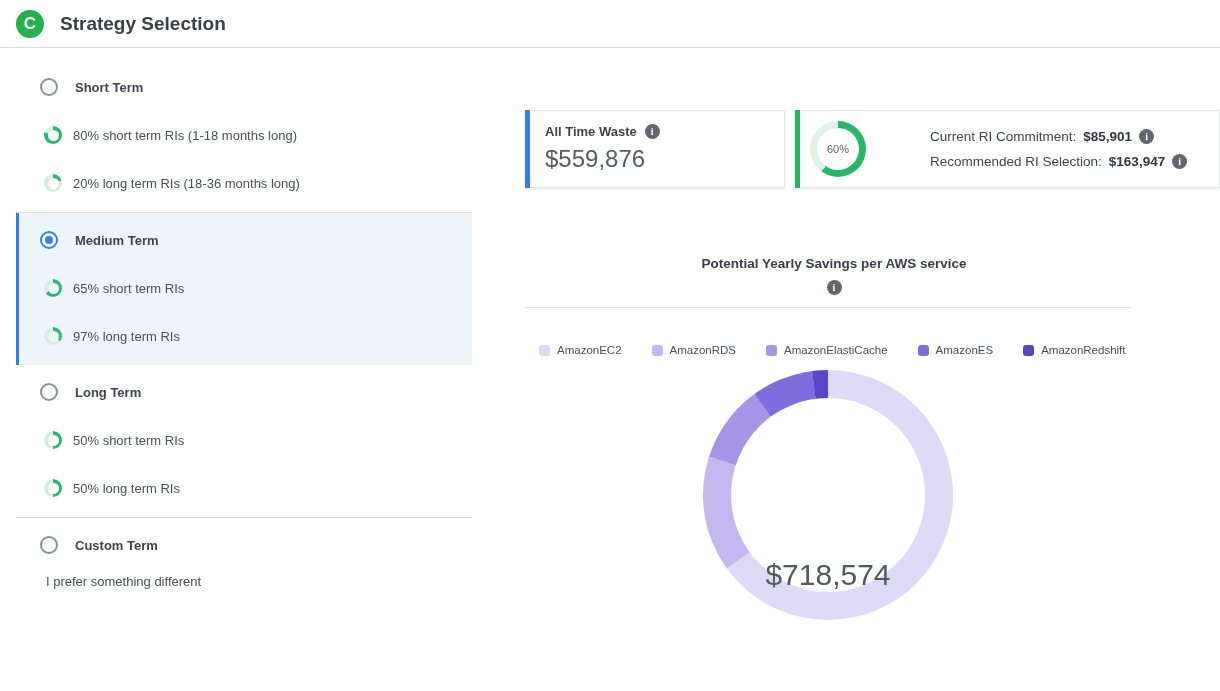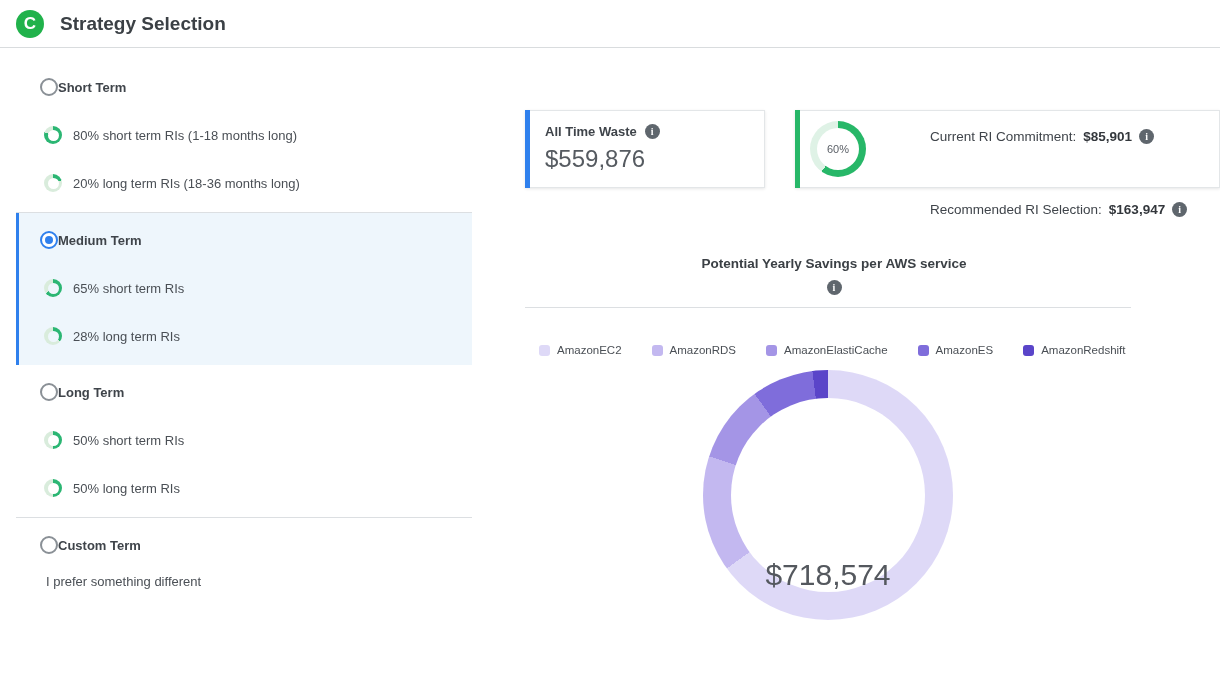--- a/index.html
+++ b/index.html
@@ -9,45 +9,45 @@
 
   
   .header { position:absolute; left:0; top:0; width:100%; height:48px; border-bottom:1px solid #d9dcde; display:flex; align-items:center; padding-left:16px; background:#fff; }
   .logo { width:28px; height:28px; border-radius:50%; background:#21b24b; color:#fff; display:flex; align-items:center; justify-content:center; font-weight:bold; font-size:17px; }
   .page-title { margin-left:16px; font-size:19px; font-weight:bold; color:#3b4045; }
 
   
   .strategy-panel { position:absolute; left:16px; top:60px; width:456px; }
   .strategy { border-left:3px solid transparent; padding:18px 20px 20px 21px; }
   .strategy.selected { background:#eef6fc; border-left-color:#2f80ed; }
-  .strategy-header { display:flex; align-items:center; cursor:pointer; }
+  .strategy-header { display:flex; align-items:center; gap:17px; cursor:pointer; }
   .strategy-label { font-size:13px; font-weight:bold; color:#3f444a; }
   .radio { width:18px; height:18px; border-radius:50%; border:2px solid #8a9096; background:#fff; flex:0 0 auto; position:relative; }
   .radio.checked { border-color:#2f80ed; }
   .radio.checked::after { content:""; position:absolute; left:3px; top:3px; width:8px; height:8px; border-radius:50%; background:#2f80ed; }
   .option { display:flex; align-items:center; gap:11px; margin:30px 0 0 4px; }
   .option-text, .custom-note { font-size:13px; color:#4a4f55; }
   .custom-note { margin:20px 0 0 6px; }
   .ring { width:18px; height:18px; border-radius:50%; position:relative; flex:0 0 auto; }
   .ring-inner { position:absolute; left:3.5px; top:3.5px; width:11px; height:11px; border-radius:50%; background:#fff; }
   .selected .ring-inner { background:#eef6fc; }
   .divider { border:none; border-top:1px solid #dcdfe2; }
 
   
   .card { position:absolute; background:#fff; border:1px solid #e3e6e8; box-shadow:0 1px 3px rgba(0,0,0,.10); }
   .card-accent { position:absolute; left:-1px; top:-1px; bottom:-1px; width:5px; }
-  .card-waste { left:525px; top:110px; width:240px; height:78px; padding:13px 16px 0 19px; }
+  .card-waste { left:525px; top:110px; width:260px; height:78px; padding:13px 16px 0 19px; }
   .card-title-row { display:flex; align-items:center; gap:8px; }
   .card-title { font-size:13px; font-weight:bold; color:#3f444a; }
   .card-value { font-size:24px; color:#565b61; margin-top:6px; }
   .card-commit { left:795px; top:110px; width:425px; height:78px; display:flex; align-items:center; padding-left:14px; }
   .gauge { width:56px; height:56px; border-radius:50%; position:relative; flex:0 0 auto; }
   .gauge-inner { position:absolute; left:7px; top:7px; width:42px; height:42px; border-radius:50%; background:#fff; display:flex; align-items:center; justify-content:center; font-size:11px; color:#5a5f66; }
   .commit-lines { margin-left:64px; display:flex; flex-direction:column; gap:10px; }
-  .commit-line { display:flex; align-items:center; gap:7px; font-size:13.5px; color:#3f444a;margin-top:48px; }
+  .commit-line { display:flex; align-items:center; gap:7px; font-size:13.5px; color:#3f444a; }
   .commit-line b { color:#33373c; }
 
   .info-icon { width:15px; height:15px; border-radius:50%; background:#5f666d; color:#fff; font-size:10px; font-weight:bold; font-family:"Liberation Serif",serif; display:inline-flex; align-items:center; justify-content:center; flex:0 0 auto; cursor:pointer; }
 
   
   .chart-panel { position:absolute; left:525px; top:250px; width:606px; }
   .chart-title-row { display:flex; align-items:center; gap:9px; padding:6px 0 12px 12px;flex-direction:column; }
   .chart-title { font-size:13.5px; font-weight:bold; color:#3b4045; }
   .legend { display:flex; align-items:center; gap:30px; margin:18px 0 0 14px; }
   .legend-item { display:flex; align-items:center; gap:7px; cursor:pointer;margin-top:18px; }
@@ -99,21 +99,21 @@
       <div class="option">
         <span class="ring" style="background: conic-gradient(rgb(43, 182, 115) 65%, rgb(217, 236, 220) 0deg);">
             <span class="ring-inner"></span>
           </span>
         <span class="option-text">65% short term RIs</span>
       </div>
       <div class="option">
         <span class="ring" style="background: conic-gradient(rgb(43, 182, 115) 35%, rgb(217, 236, 220) 0deg);">
             <span class="ring-inner"></span>
           </span>
-        <span class="option-text">28% long term RIs</span>
+        <span class="option-text">97% long term RIs</span>
       </div>
     </div>
 
     <div class="strategy">
       <div class="strategy-header">
         <span class="radio"></span>
         <span class="strategy-label">Long Term</span>
       </div>
       <div class="option">
         <span class="ring" style="background: conic-gradient(rgb(43, 182, 115) 50%, rgb(217, 236, 220) 0deg);">

